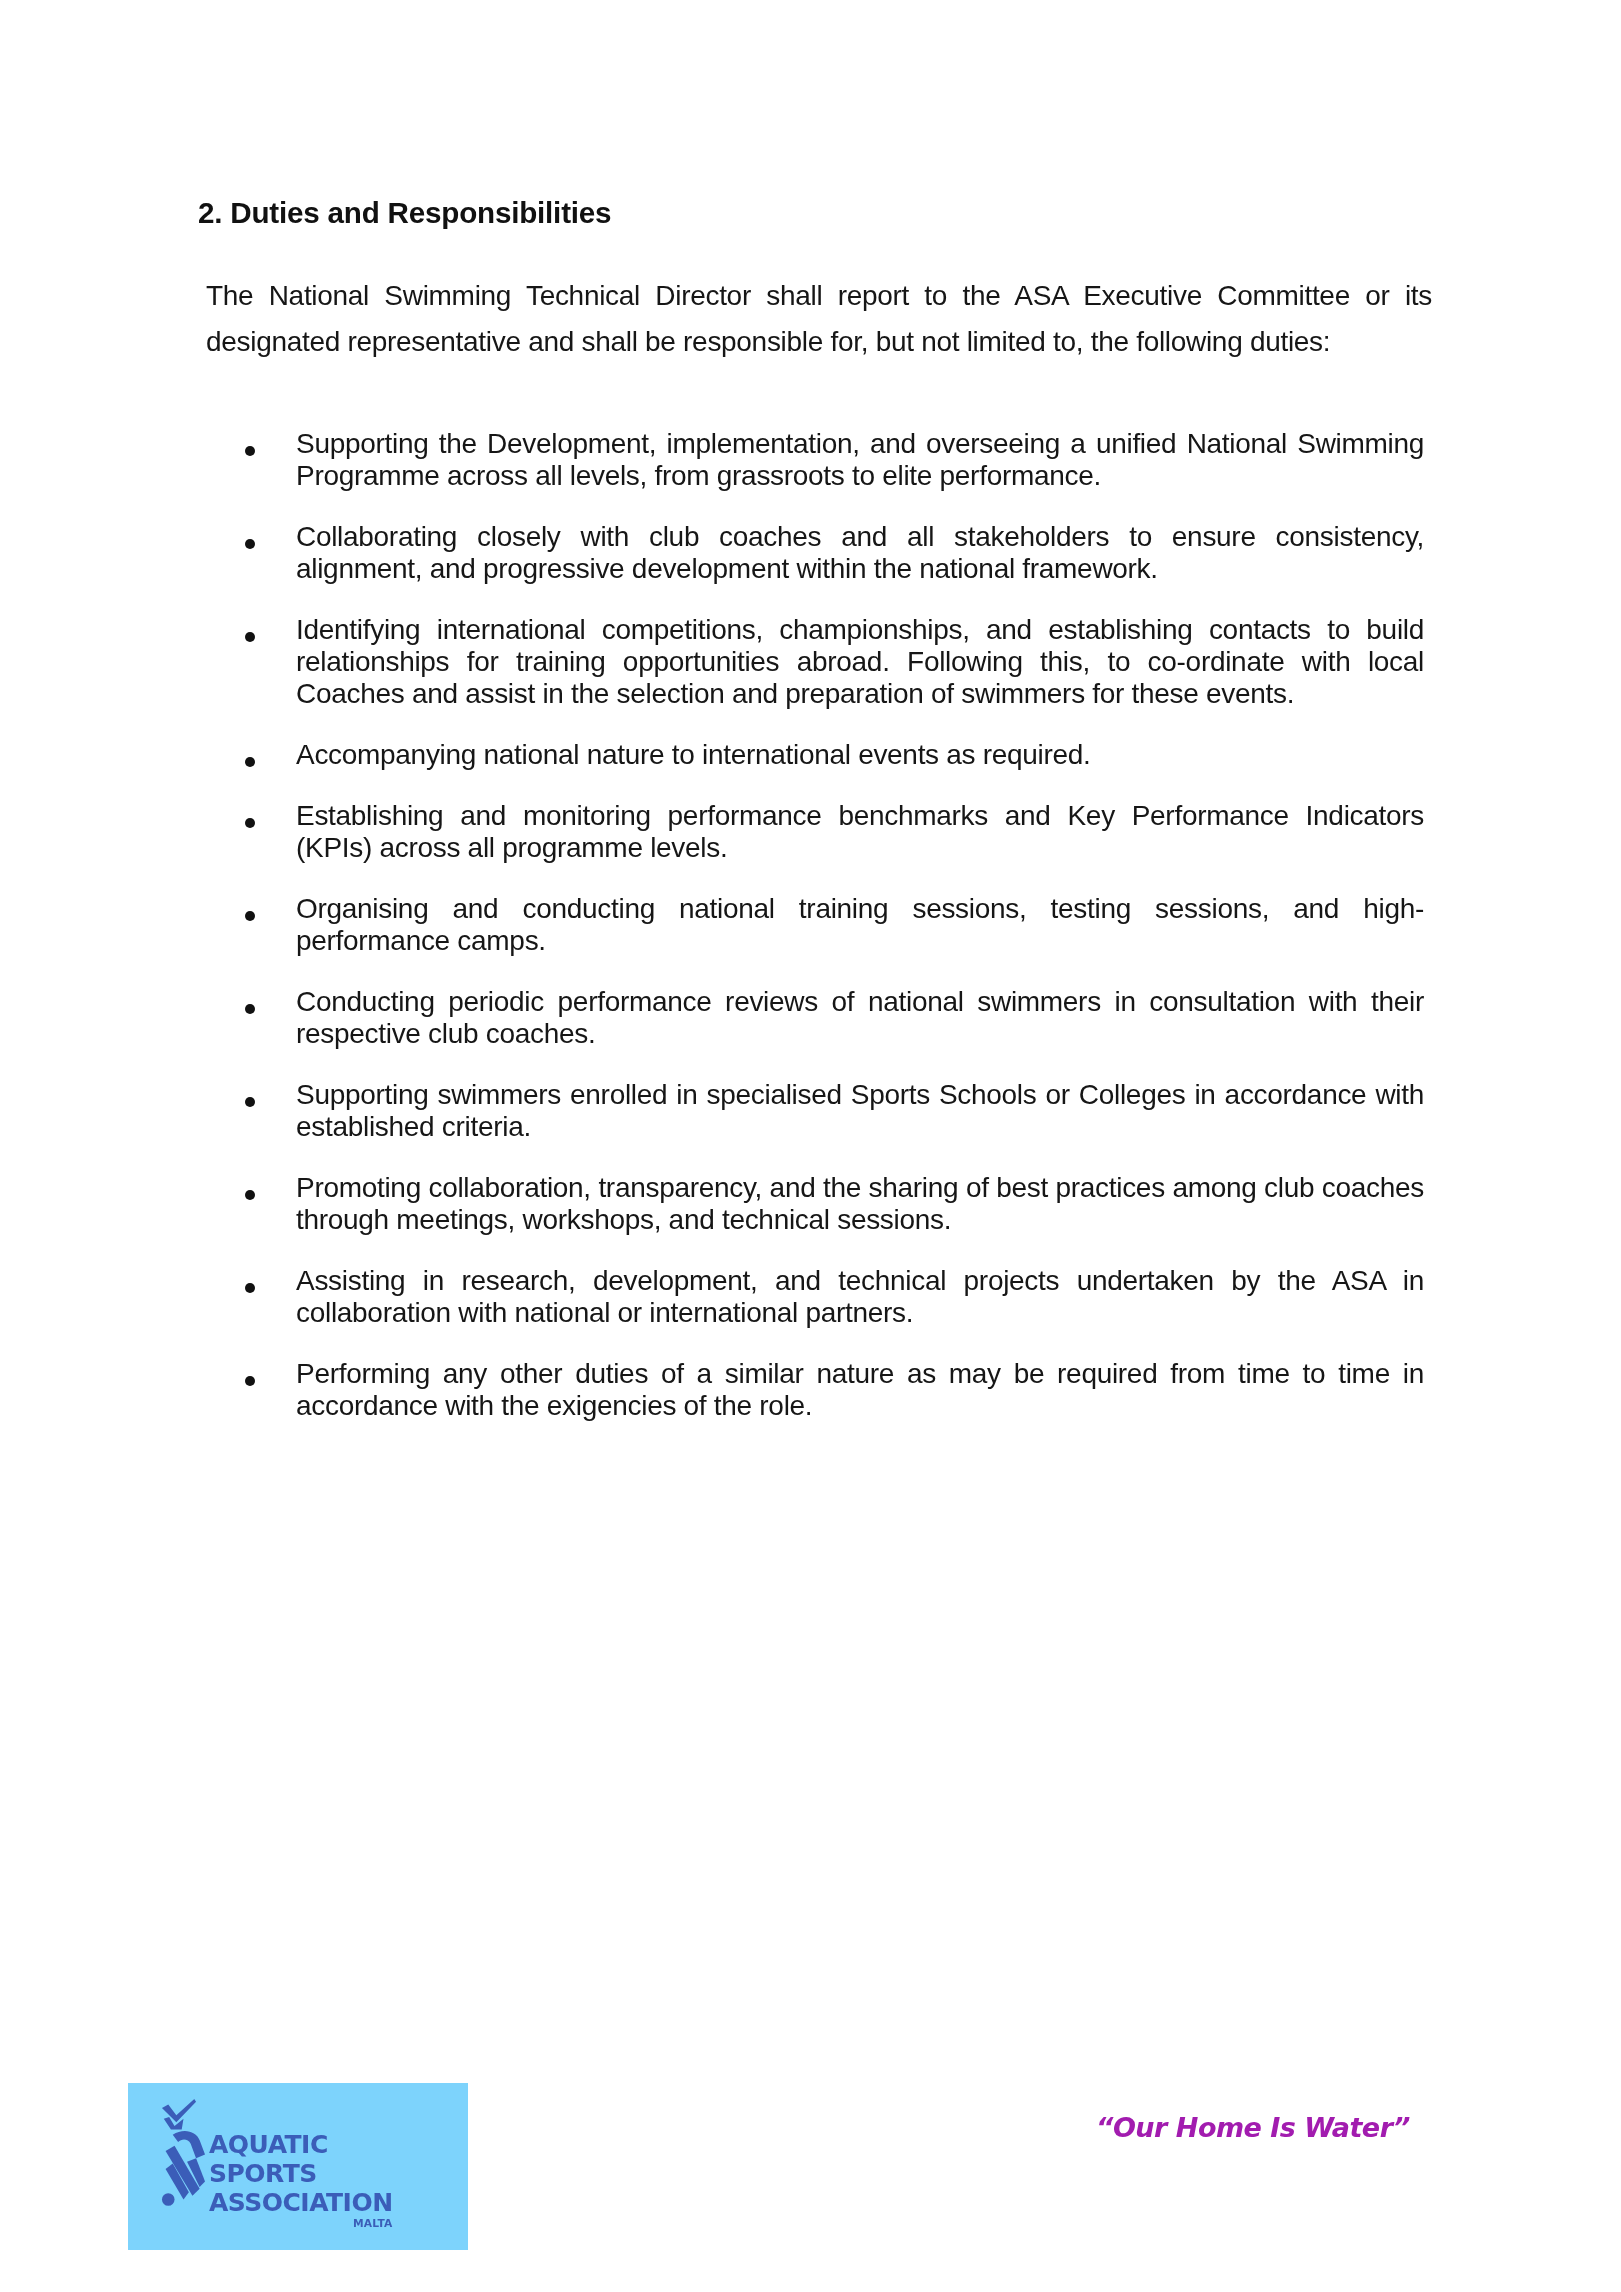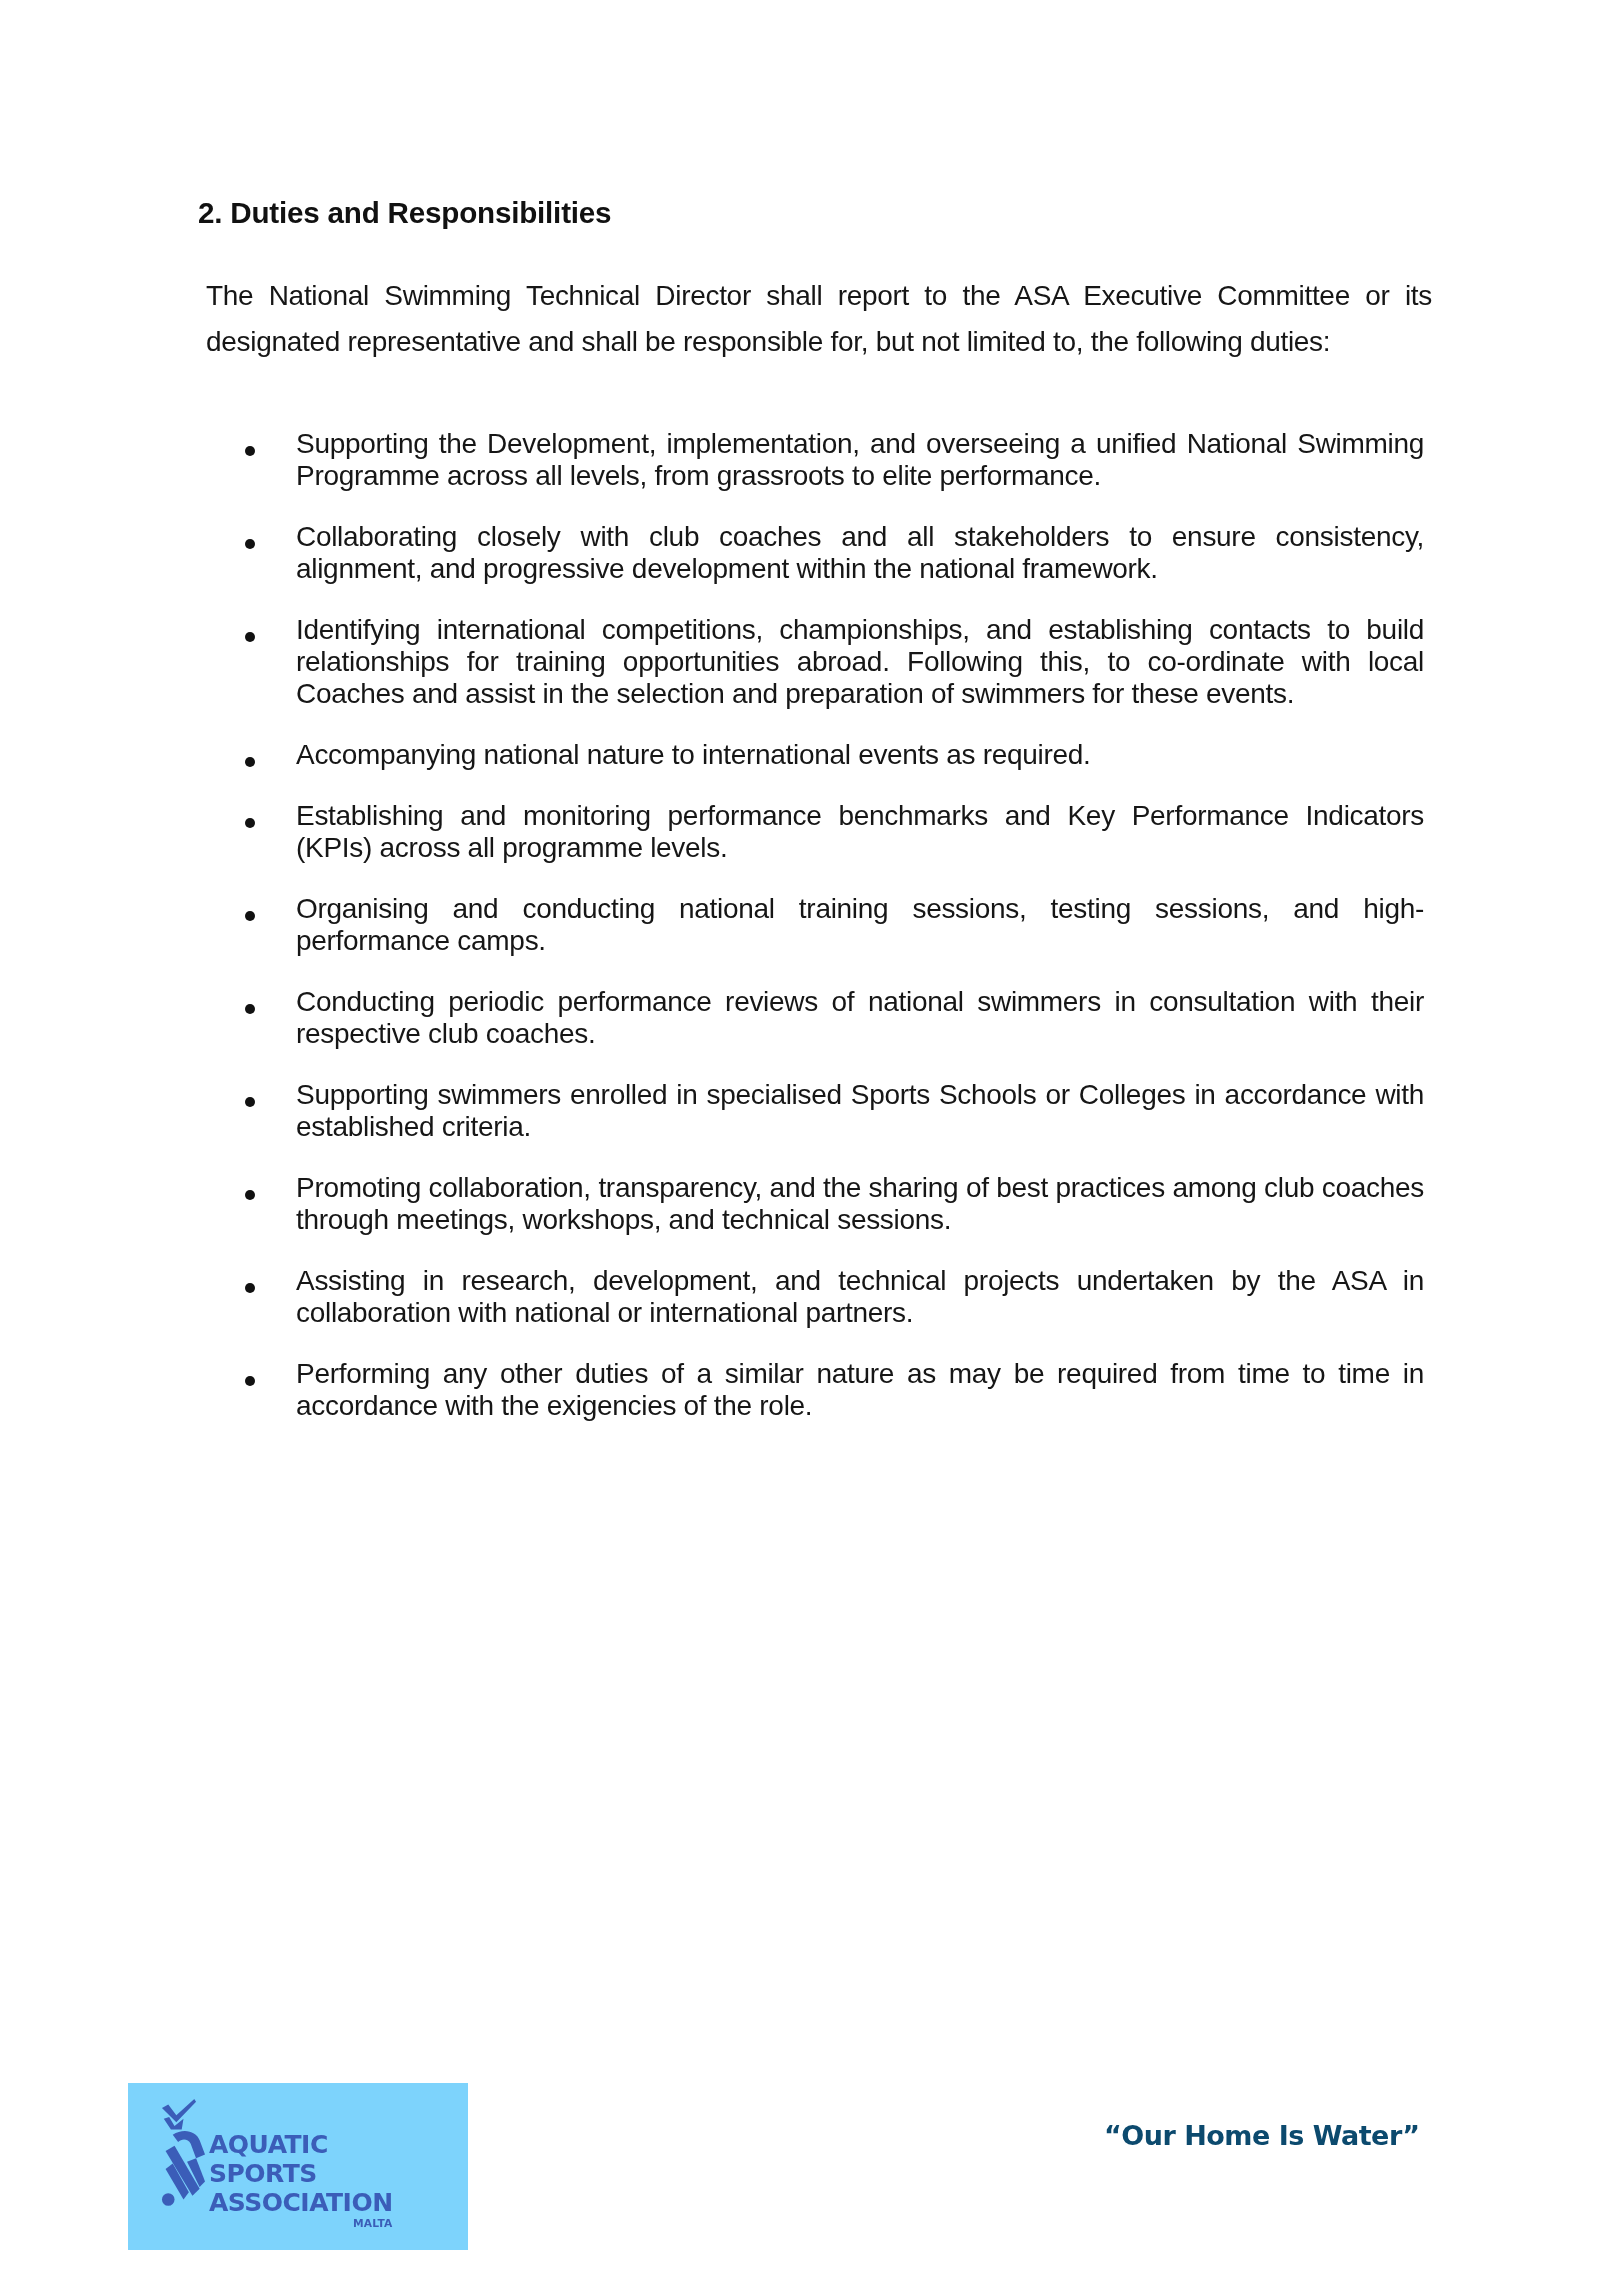--- a/index.html
+++ b/index.html
@@ -109,25 +109,26 @@
     font-size: 10.7px;
     line-height: 14.3px;
     letter-spacing: 0.2px;
     margin-top: 0px;
   }
   .tagline {
     position: absolute;
     left: 1096px;
     top: 2112px;
     width: 339px;
-    margin: 8px;
+    margin: 0;
     font-family: "DejaVu Sans", "Liberation Sans", sans-serif;
     font-size: 27px;
     font-weight: bold;
-    color: #0c4a6e;
+    font-style: italic;
+    color: #a21caf;
     white-space: nowrap;
     letter-spacing: -0.5px;
   }
 </style>
 </head>
 <body>
 
 <div class="page">
 
   <h2 class="heading">2. Duties and Responsibilities</h2>

